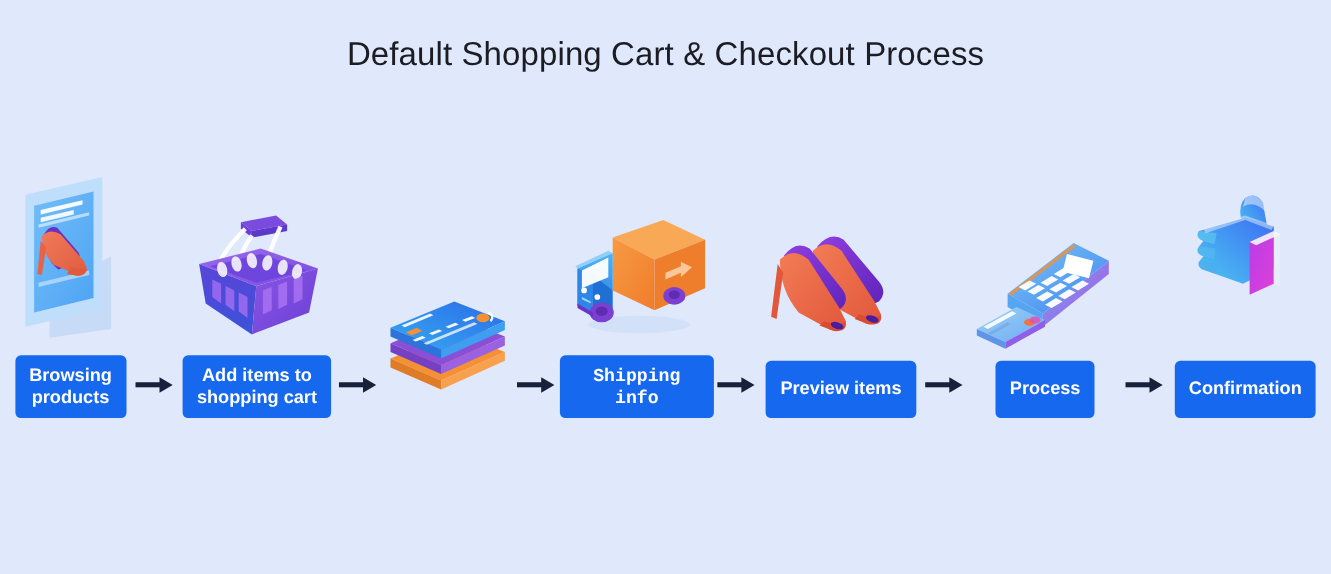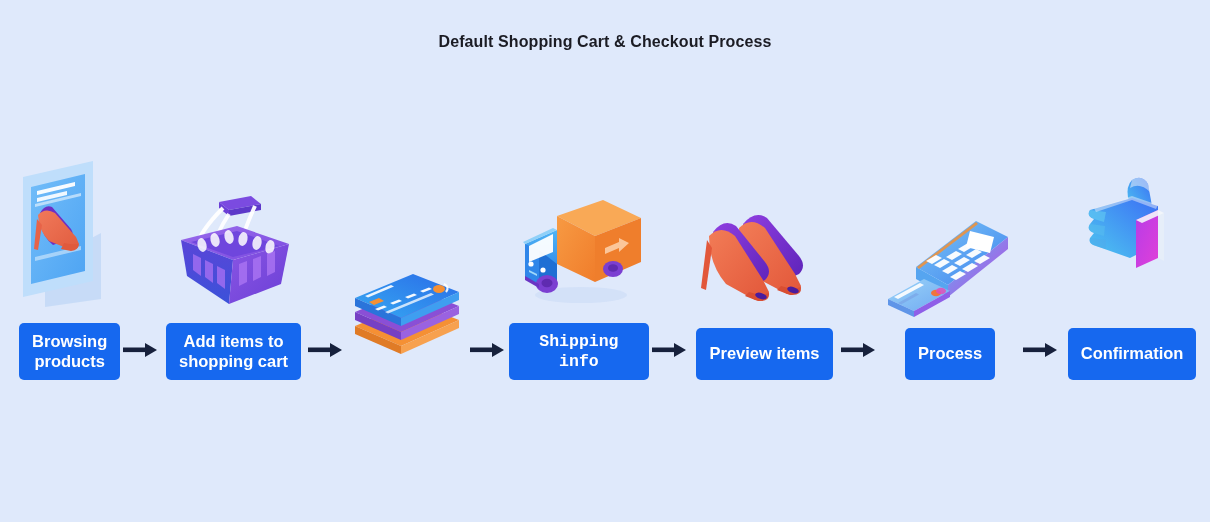--- a/index.html
+++ b/index.html
@@ -15,22 +15,22 @@
     font-family: "Liberation Sans", sans-serif;
     position: relative;
   }
 
   #diagram-title {
     position: absolute;
     top: 33px;
     left: 0;
     width: 1210px;
     text-align: center;
-    font-size: 16px;
-    font-weight: bold;
+    font-size: 30px;
+    font-weight: normal;
     color: #1b1c24;
     letter-spacing: 0.1px;
   }
 
   #flow {
     position: absolute;
     top: 130px;
     left: 8px;
     width: 1194px;
     height: 250px;
@@ -77,21 +77,21 @@
     width: 42px;
     height: 250px;
     display: flex;
     align-items: flex-end;
     justify-content: center;
     padding-bottom: 21px;
     flex: 0 0 auto;
   }
 
   
-  .s1 { width: 122px; align-items: flex-end; }
+  .s1 { width: 122px; }
   .s2 { width: 155px; align-items: center; }
   .s3 { width: 128px; }
   .s4 { width: 148px; font-family: Liberation Mono, monospace; }
   .s5 { width: 160px; }
   .s6 { width: 140px; }
   .s7 { width: 152px; gap: 40px; }
 </style>
 </head>
 <body>
 

